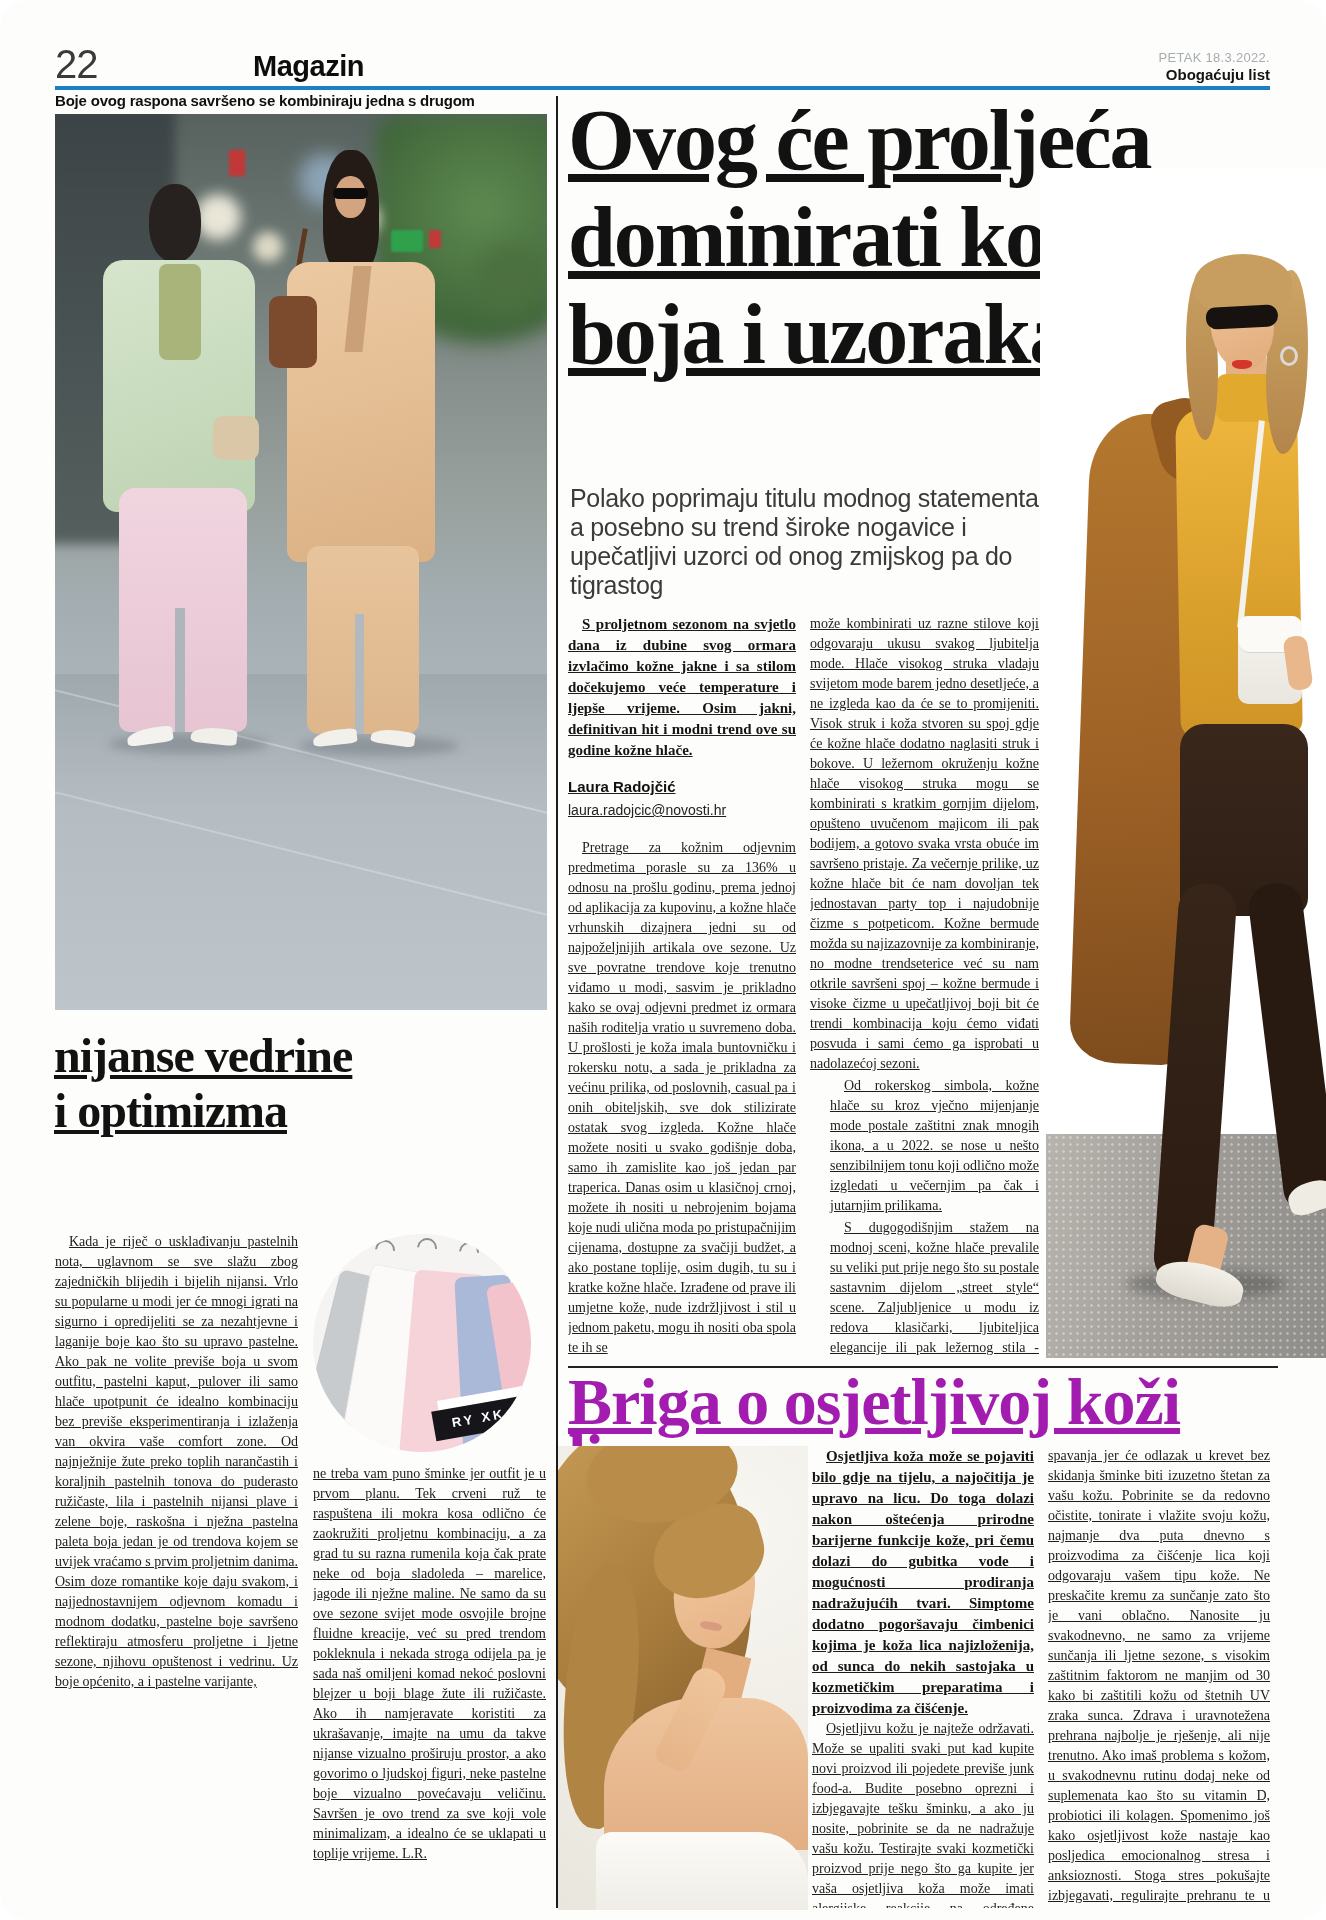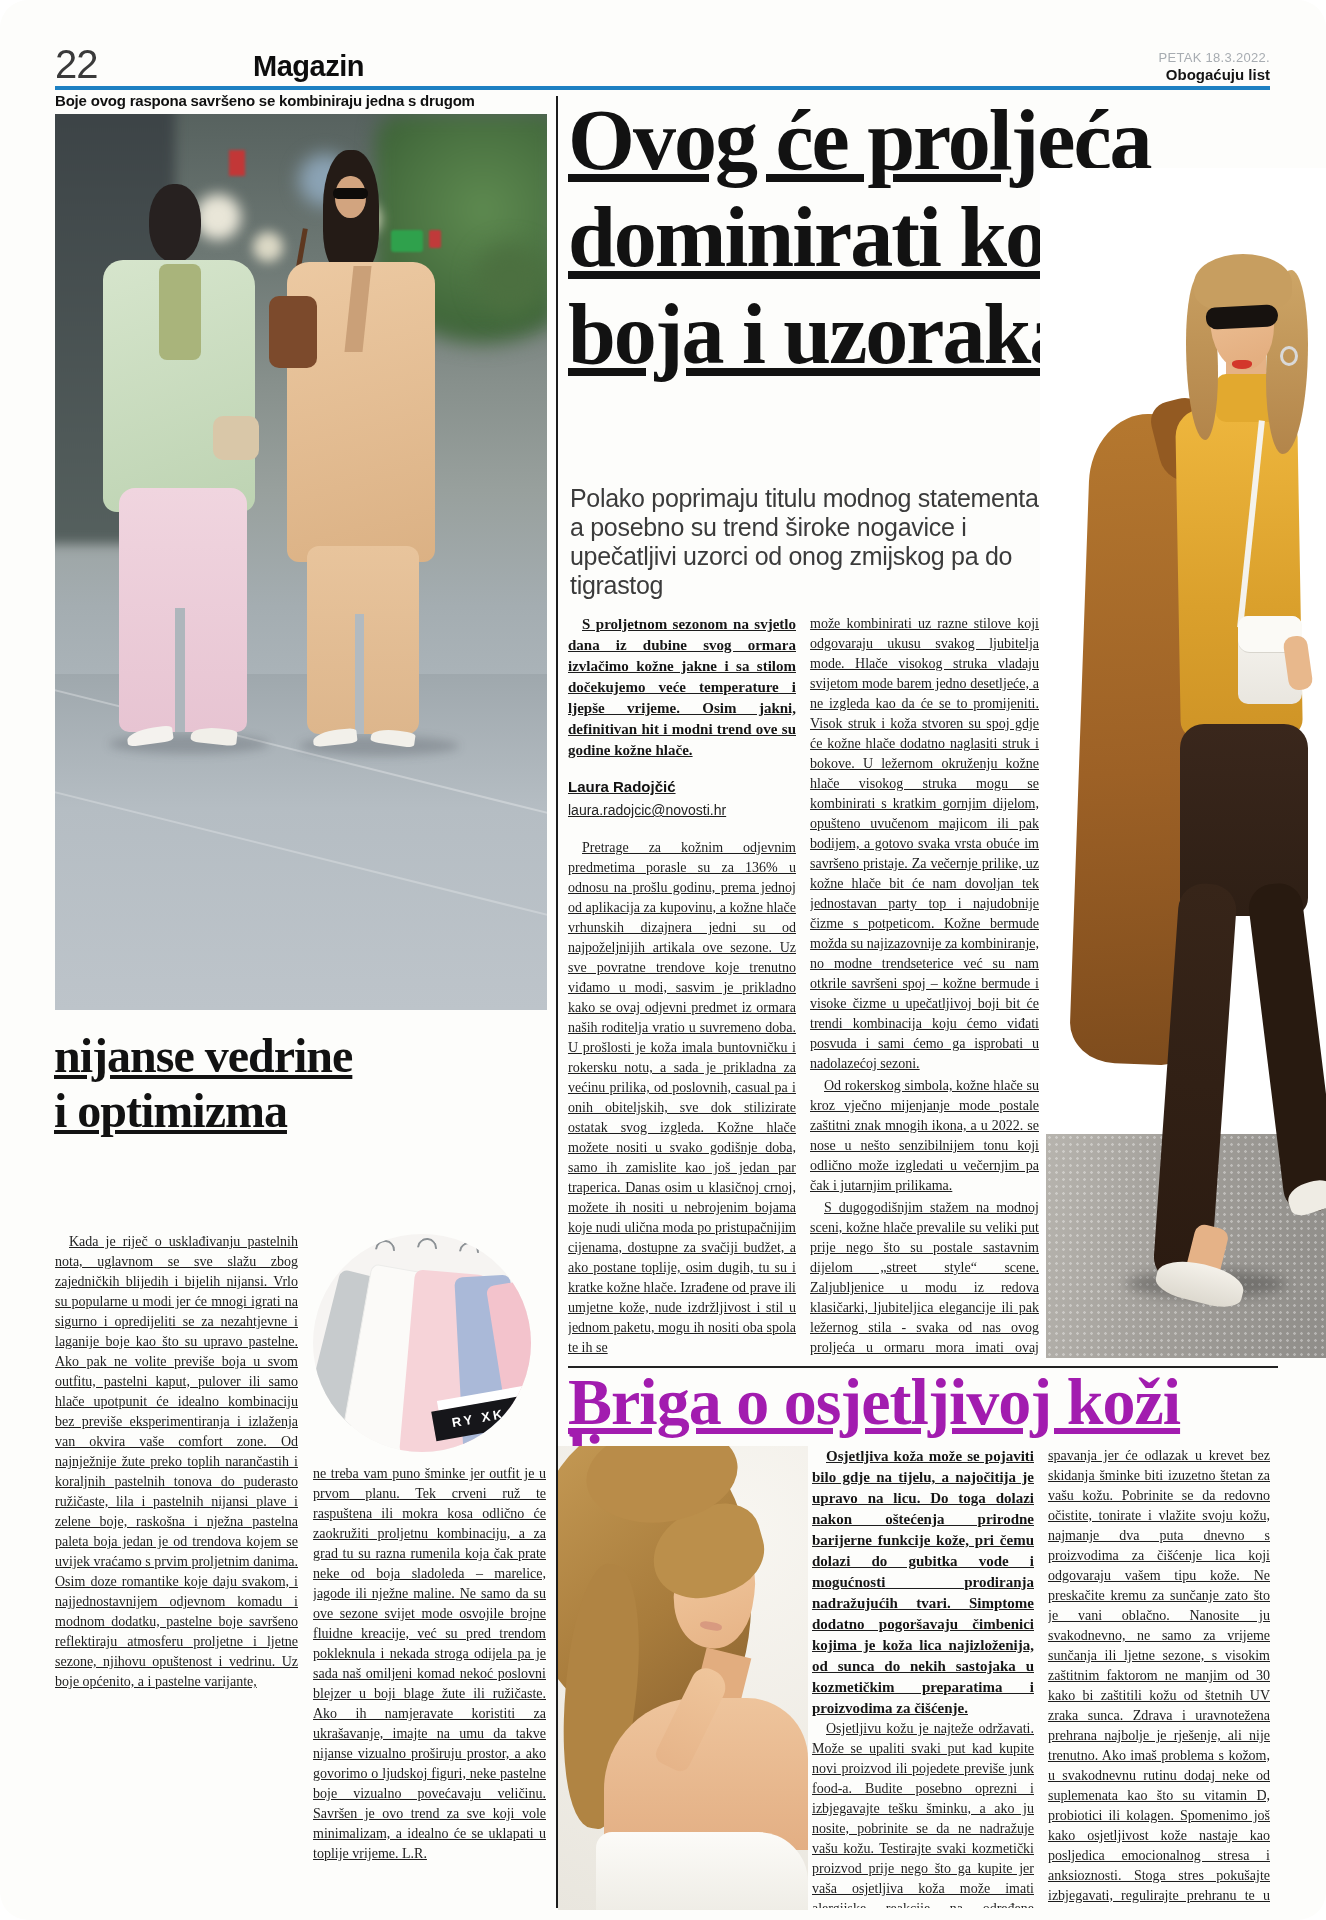--- a/index.html
+++ b/index.html
@@ -124,21 +124,21 @@
   .cp-g5{left:186px;top:48px;width:46px;height:172px;background:#f3c3cc;border-radius:8px;transform:rotate(-9deg);}
   .cp-white-band{left:124px;top:158px;width:104px;height:10px;background:#ffffff;transform:rotate(-10deg);}
   .cp-black-band{left:120px;top:168px;width:110px;height:30px;background:#16161a;transform:rotate(-10deg);
       color:#fff;font-size:13px;font-weight:bold;letter-spacing:3px;text-align:center;line-height:30px;}
   .cp-hook{width:16px;height:16px;border:2.5px solid #8d9296;border-radius:50%;border-bottom-color:transparent;border-left-color:transparent;transform:rotate(-40deg);}
   .cp-h1{left:62px;top:6px;} .cp-h2{left:104px;top:4px;} .cp-h3{left:146px;top:8px;}
 
   
   .main-col1{left:568px;top:614px;width:228px;height:746px;}
   .main-col2{left:810px;top:614px;width:229px;height:746px;}
-  .main-col2 p + p{margin-top:2px;}
+  .main-col2 p + p{margin-top:2px;margin-left:20px;}
 
   
   .portrait-photo{left:558px;top:1446px;width:250px;height:464px;overflow:hidden;}
   .pp-bg{left:0;top:0;right:0;bottom:0;background:radial-gradient(circle at 70% 18%,#f8f6f1,#efece5 60%,#e9e6de);}
   .pp-hair-back{left:-30px;top:-22px;width:224px;height:312px;background:linear-gradient(150deg,#c89d57,#a87c3c 60%,#8a6230);
       border-radius:54% 46% 40% 60% / 58% 42% 58% 42%;transform:rotate(-10deg);}
   .pp-strand{left:6px;top:118px;width:72px;height:264px;background:#b08443;border-radius:40% 60% 30% 70%;transform:rotate(8deg);}
   .pp-neck{left:140px;top:206px;width:46px;height:66px;background:#e2ad7f;transform:rotate(14deg);}
   .pp-chest{left:46px;top:252px;width:204px;height:152px;background:linear-gradient(180deg,#eec49c,#e3af84);
       border-radius:46% 30% 0 0 / 60% 40% 0 0;}

